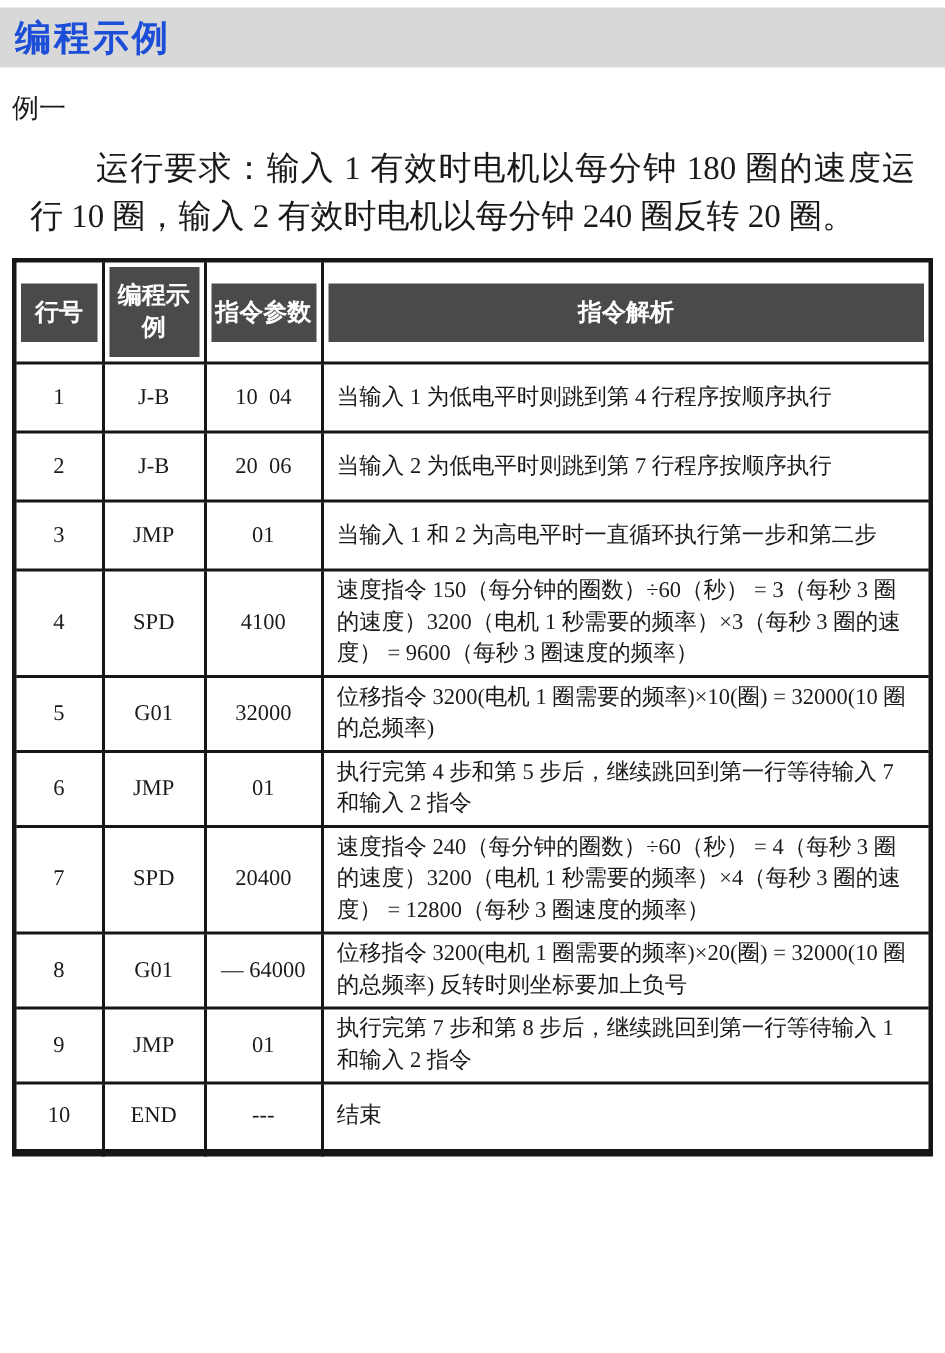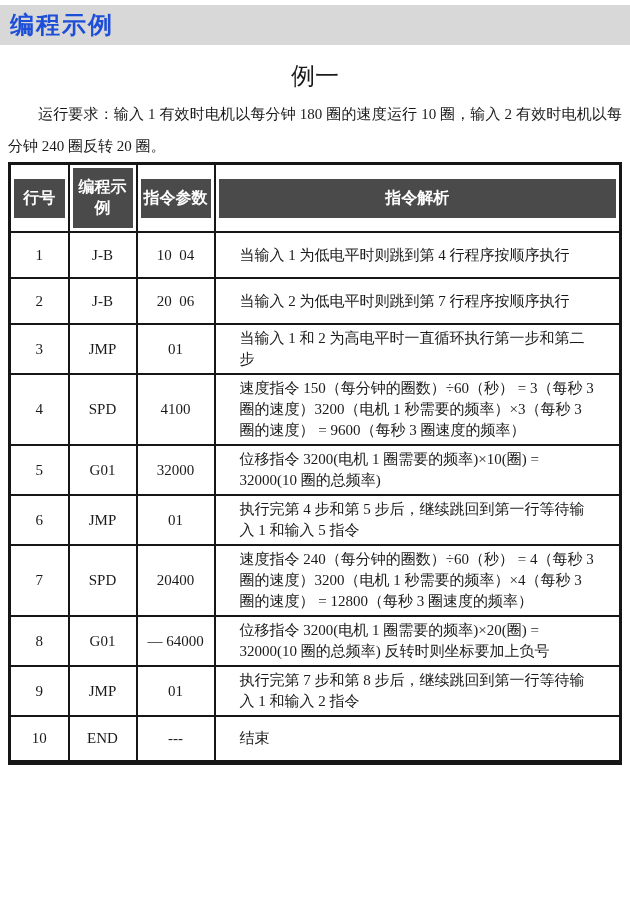--- a/index.html
+++ b/index.html
@@ -27,31 +27,30 @@
     font-weight: bold;
     font-size: 24px;
     letter-spacing: 2px;
     padding-left: 10px;
     color: #1d4ed8;
   }
   .content {
     margin: 0 8px;
   }
   .example-label {
-    font-size: 24px;
+    font-size: 18px;
     margin-top: 15px;
     margin-bottom: 6px;
-    text-align: center;
   }
   .para {
-    font-size: 15px;
+    font-size: 22px;
     line-height: 32px;
     text-indent: 2em;
     text-align: justify;
-    margin: 0;
+    margin: 12px;
   }
   .para.last {
     margin-bottom: 26px;
   }
   table.program-table {
     border-collapse: collapse;
     width: 614px;
     margin: 0 8px;
     border: 3px solid #161616;
     border-bottom-width: 5px;
@@ -83,21 +82,21 @@
   }
   td.c0, td.c1, td.c2 {
     text-align: center;
     padding: 4px 2px;
   }
   td.c2 {
     white-space: pre-wrap;
   }
   td.c3 {
     text-align: left;
-    padding: 3px 24px;
+    padding: 3px 9px;
     line-height: 21px;
   }
   col.col-line  { width: 59px; }
   col.col-name  { width: 68px; }
   col.col-param { width: 78px; }
 </style>
 </head>
 <body>
 
 <div class="title-bar">
@@ -160,21 +159,21 @@
       <tr>
         <td class="c0">5</td>
         <td class="c1">G01</td>
         <td class="c2">32000</td>
         <td class="c3">位移指令 3200(电机 1 圈需要的频率)×10(圈) = 32000(10 圈的总频率)</td>
       </tr>
       <tr>
         <td class="c0">6</td>
         <td class="c1">JMP</td>
         <td class="c2">01</td>
-        <td class="c3">执行完第 4 步和第 5 步后，继续跳回到第一行等待输入 1 和输入 5 指令</td>
+        <td class="c3">执行完第 4 步和第 5 步后，继续跳回到第一行等待输入 7 和输入 2 指令</td>
       </tr>
       <tr>
         <td class="c0">7</td>
         <td class="c1">SPD</td>
         <td class="c2">20400</td>
         <td class="c3">速度指令 240（每分钟的圈数）÷60（秒） = 4（每秒 3 圈的速度）3200（电机 1 秒需要的频率）×4（每秒 3 圈的速度） = 12800（每秒 3 圈速度的频率）</td>
       </tr>
       <tr>
         <td class="c0">8</td>
         <td class="c1">G01</td>

